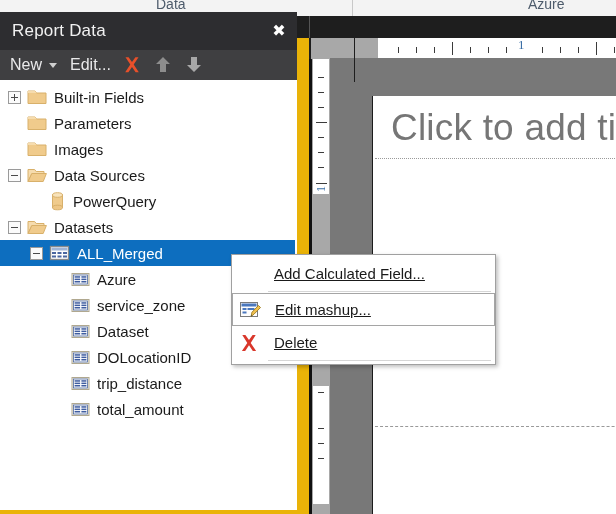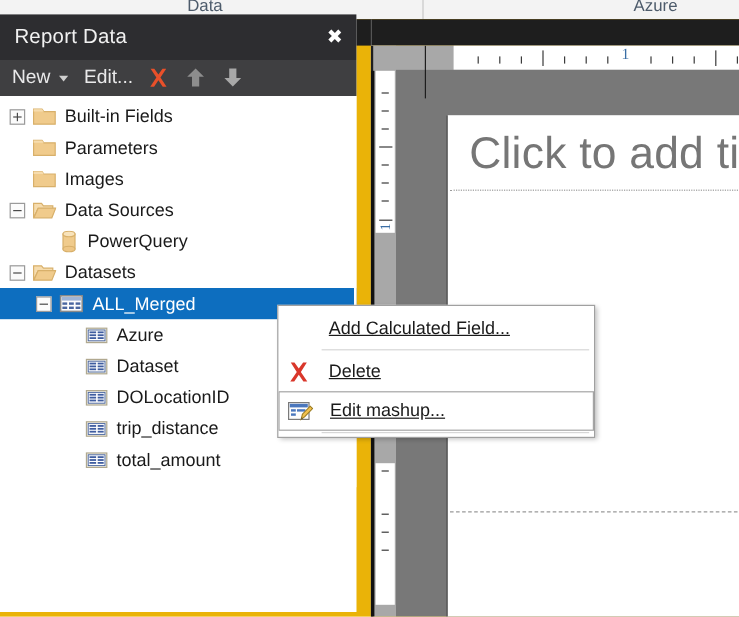--- a/index.html
+++ b/index.html
@@ -577,109 +577,129 @@
                 <g fill="#3f5da0">
                   <rect x="3.6" y="4.2" width="5.5" height="1.5"></rect>
                   <rect x="10.4" y="4.2" width="5" height="1.5"></rect>
                   <rect x="3.6" y="6.6" width="5.5" height="1.5"></rect>
                   <rect x="10.4" y="6.6" width="5" height="1.5"></rect>
                   <rect x="3.6" y="9" width="5.5" height="1.5"></rect>
                   <rect x="10.4" y="9" width="5" height="1.5"></rect>
                 </g>
               </svg>
             </span>
-            <span class="label">Dataset</span>
+            <span class="label">service_zone</span>
           </div>
           <div class="trow">
             <div style="width: 13px; height: 13px; margin-left: 52px; flex: 0 0 auto;">
               <div class="expander hidden"></div>
             </div>
             <span style="margin-left: 6px; display: flex; align-items: center; flex: 0 0 auto;">
               <svg class="ico" width="19" height="15" viewBox="0 0 19 15">
                 <rect x="1" y="1.5" width="17" height="12" fill="#f2efe4" stroke="#b0a88f" stroke-width="1"></rect>
                 <rect x="2.5" y="3" width="14" height="9" fill="#ffffff" stroke="#4a66a0" stroke-width="0.8"></rect>
                 <g fill="#3f5da0">
                   <rect x="3.6" y="4.2" width="5.5" height="1.5"></rect>
                   <rect x="10.4" y="4.2" width="5" height="1.5"></rect>
                   <rect x="3.6" y="6.6" width="5.5" height="1.5"></rect>
                   <rect x="10.4" y="6.6" width="5" height="1.5"></rect>
                   <rect x="3.6" y="9" width="5.5" height="1.5"></rect>
                   <rect x="10.4" y="9" width="5" height="1.5"></rect>
                 </g>
               </svg>
             </span>
-            <span class="label">DOLocationID</span>
+            <span class="label">Dataset</span>
           </div>
           <div class="trow">
             <div style="width: 13px; height: 13px; margin-left: 52px; flex: 0 0 auto;">
               <div class="expander hidden"></div>
             </div>
             <span style="margin-left: 6px; display: flex; align-items: center; flex: 0 0 auto;">
               <svg class="ico" width="19" height="15" viewBox="0 0 19 15">
                 <rect x="1" y="1.5" width="17" height="12" fill="#f2efe4" stroke="#b0a88f" stroke-width="1"></rect>
                 <rect x="2.5" y="3" width="14" height="9" fill="#ffffff" stroke="#4a66a0" stroke-width="0.8"></rect>
                 <g fill="#3f5da0">
                   <rect x="3.6" y="4.2" width="5.5" height="1.5"></rect>
                   <rect x="10.4" y="4.2" width="5" height="1.5"></rect>
                   <rect x="3.6" y="6.6" width="5.5" height="1.5"></rect>
                   <rect x="10.4" y="6.6" width="5" height="1.5"></rect>
                   <rect x="3.6" y="9" width="5.5" height="1.5"></rect>
                   <rect x="10.4" y="9" width="5" height="1.5"></rect>
                 </g>
               </svg>
             </span>
-            <span class="label">trip_distance</span>
+            <span class="label">DOLocationID</span>
           </div>
           <div class="trow">
             <div style="width: 13px; height: 13px; margin-left: 52px; flex: 0 0 auto;">
               <div class="expander hidden"></div>
             </div>
             <span style="margin-left: 6px; display: flex; align-items: center; flex: 0 0 auto;">
               <svg class="ico" width="19" height="15" viewBox="0 0 19 15">
                 <rect x="1" y="1.5" width="17" height="12" fill="#f2efe4" stroke="#b0a88f" stroke-width="1"></rect>
                 <rect x="2.5" y="3" width="14" height="9" fill="#ffffff" stroke="#4a66a0" stroke-width="0.8"></rect>
                 <g fill="#3f5da0">
                   <rect x="3.6" y="4.2" width="5.5" height="1.5"></rect>
                   <rect x="10.4" y="4.2" width="5" height="1.5"></rect>
                   <rect x="3.6" y="6.6" width="5.5" height="1.5"></rect>
                   <rect x="10.4" y="6.6" width="5" height="1.5"></rect>
                   <rect x="3.6" y="9" width="5.5" height="1.5"></rect>
                   <rect x="10.4" y="9" width="5" height="1.5"></rect>
                 </g>
               </svg>
             </span>
+            <span class="label">trip_distance</span>
+          </div>
+          <div class="trow">
+            <div style="width: 13px; height: 13px; margin-left: 52px; flex: 0 0 auto;">
+              <div class="expander hidden"></div>
+            </div>
+            <span style="margin-left: 6px; display: flex; align-items: center; flex: 0 0 auto;">
+              <svg class="ico" width="19" height="15" viewBox="0 0 19 15">
+                <rect x="1" y="1.5" width="17" height="12" fill="#f2efe4" stroke="#b0a88f" stroke-width="1"></rect>
+                <rect x="2.5" y="3" width="14" height="9" fill="#ffffff" stroke="#4a66a0" stroke-width="0.8"></rect>
+                <g fill="#3f5da0">
+                  <rect x="3.6" y="4.2" width="5.5" height="1.5"></rect>
+                  <rect x="10.4" y="4.2" width="5" height="1.5"></rect>
+                  <rect x="3.6" y="6.6" width="5.5" height="1.5"></rect>
+                  <rect x="10.4" y="6.6" width="5" height="1.5"></rect>
+                  <rect x="3.6" y="9" width="5.5" height="1.5"></rect>
+                  <rect x="10.4" y="9" width="5" height="1.5"></rect>
+                </g>
+              </svg>
+            </span>
             <span class="label">total_amount</span>
           </div>
         </div>
       <div class="panel-scroll-edge"></div>
     </div>
   </div>
 
   <div class="ctxmenu" id="ctxmenu">
       <div class="ctxitem">
         <span class="ctxico"></span>
         <span class="ctxlabel">Add Calculated Field...</span>
       </div>
       <div class="ctxsep"></div>
-      <div class="ctxitem">
-        <span class="ctxico"><svg width="22" height="22" viewBox="0 0 22 22">
-            <path d="M4.3 3.0 L7.4 3.0 L11 8.1 L14.6 3.0 L17.7 3.0 L12.7 10.9 L18.1 19.0 L14.8 19.0 L11 13.3 L7.2 19.0 L3.9 19.0 L9.3 10.9 Z" fill="#d9372b"></path>
-          </svg></span>
-        <span class="ctxlabel">Delete</span>
-      </div>
       <div class="ctxitem hover">
         <span class="ctxico"><svg width="22" height="22" viewBox="0 0 22 22">
             <rect x="1.5" y="3.5" width="17" height="14" fill="#fdfdfd" stroke="#7a7a7a" stroke-width="1"></rect>
             <rect x="2.5" y="4.5" width="15" height="3" fill="#4a77bd"></rect>
             <g fill="#4a77bd">
               <rect x="3.5" y="9" width="4" height="2"></rect>
               <rect x="3.5" y="12.5" width="4" height="2"></rect>
               <rect x="8.5" y="9" width="7" height="2"></rect>
             </g>
             <path d="M12 17.5 L13 13.2 L19.5 6.5 L21.5 8.5 L15 15.2 Z" fill="#f2c14e" stroke="#9a7b20" stroke-width="0.9"></path>
             <path d="M12 17.5 L13.2 16.9 L12.6 15.6 Z" fill="#4a4a4a"></path>
           </svg></span>
         <span class="ctxlabel">Edit mashup...</span>
       </div>
+      <div class="ctxitem">
+        <span class="ctxico"><svg width="22" height="22" viewBox="0 0 22 22">
+            <path d="M4.3 3.0 L7.4 3.0 L11 8.1 L14.6 3.0 L17.7 3.0 L12.7 10.9 L18.1 19.0 L14.8 19.0 L11 13.3 L7.2 19.0 L3.9 19.0 L9.3 10.9 Z" fill="#d9372b"></path>
+          </svg></span>
+        <span class="ctxlabel">Delete</span>
+      </div>
       <div class="ctxsep"></div>
     </div>
 
 </div>
 
 </body></html>

